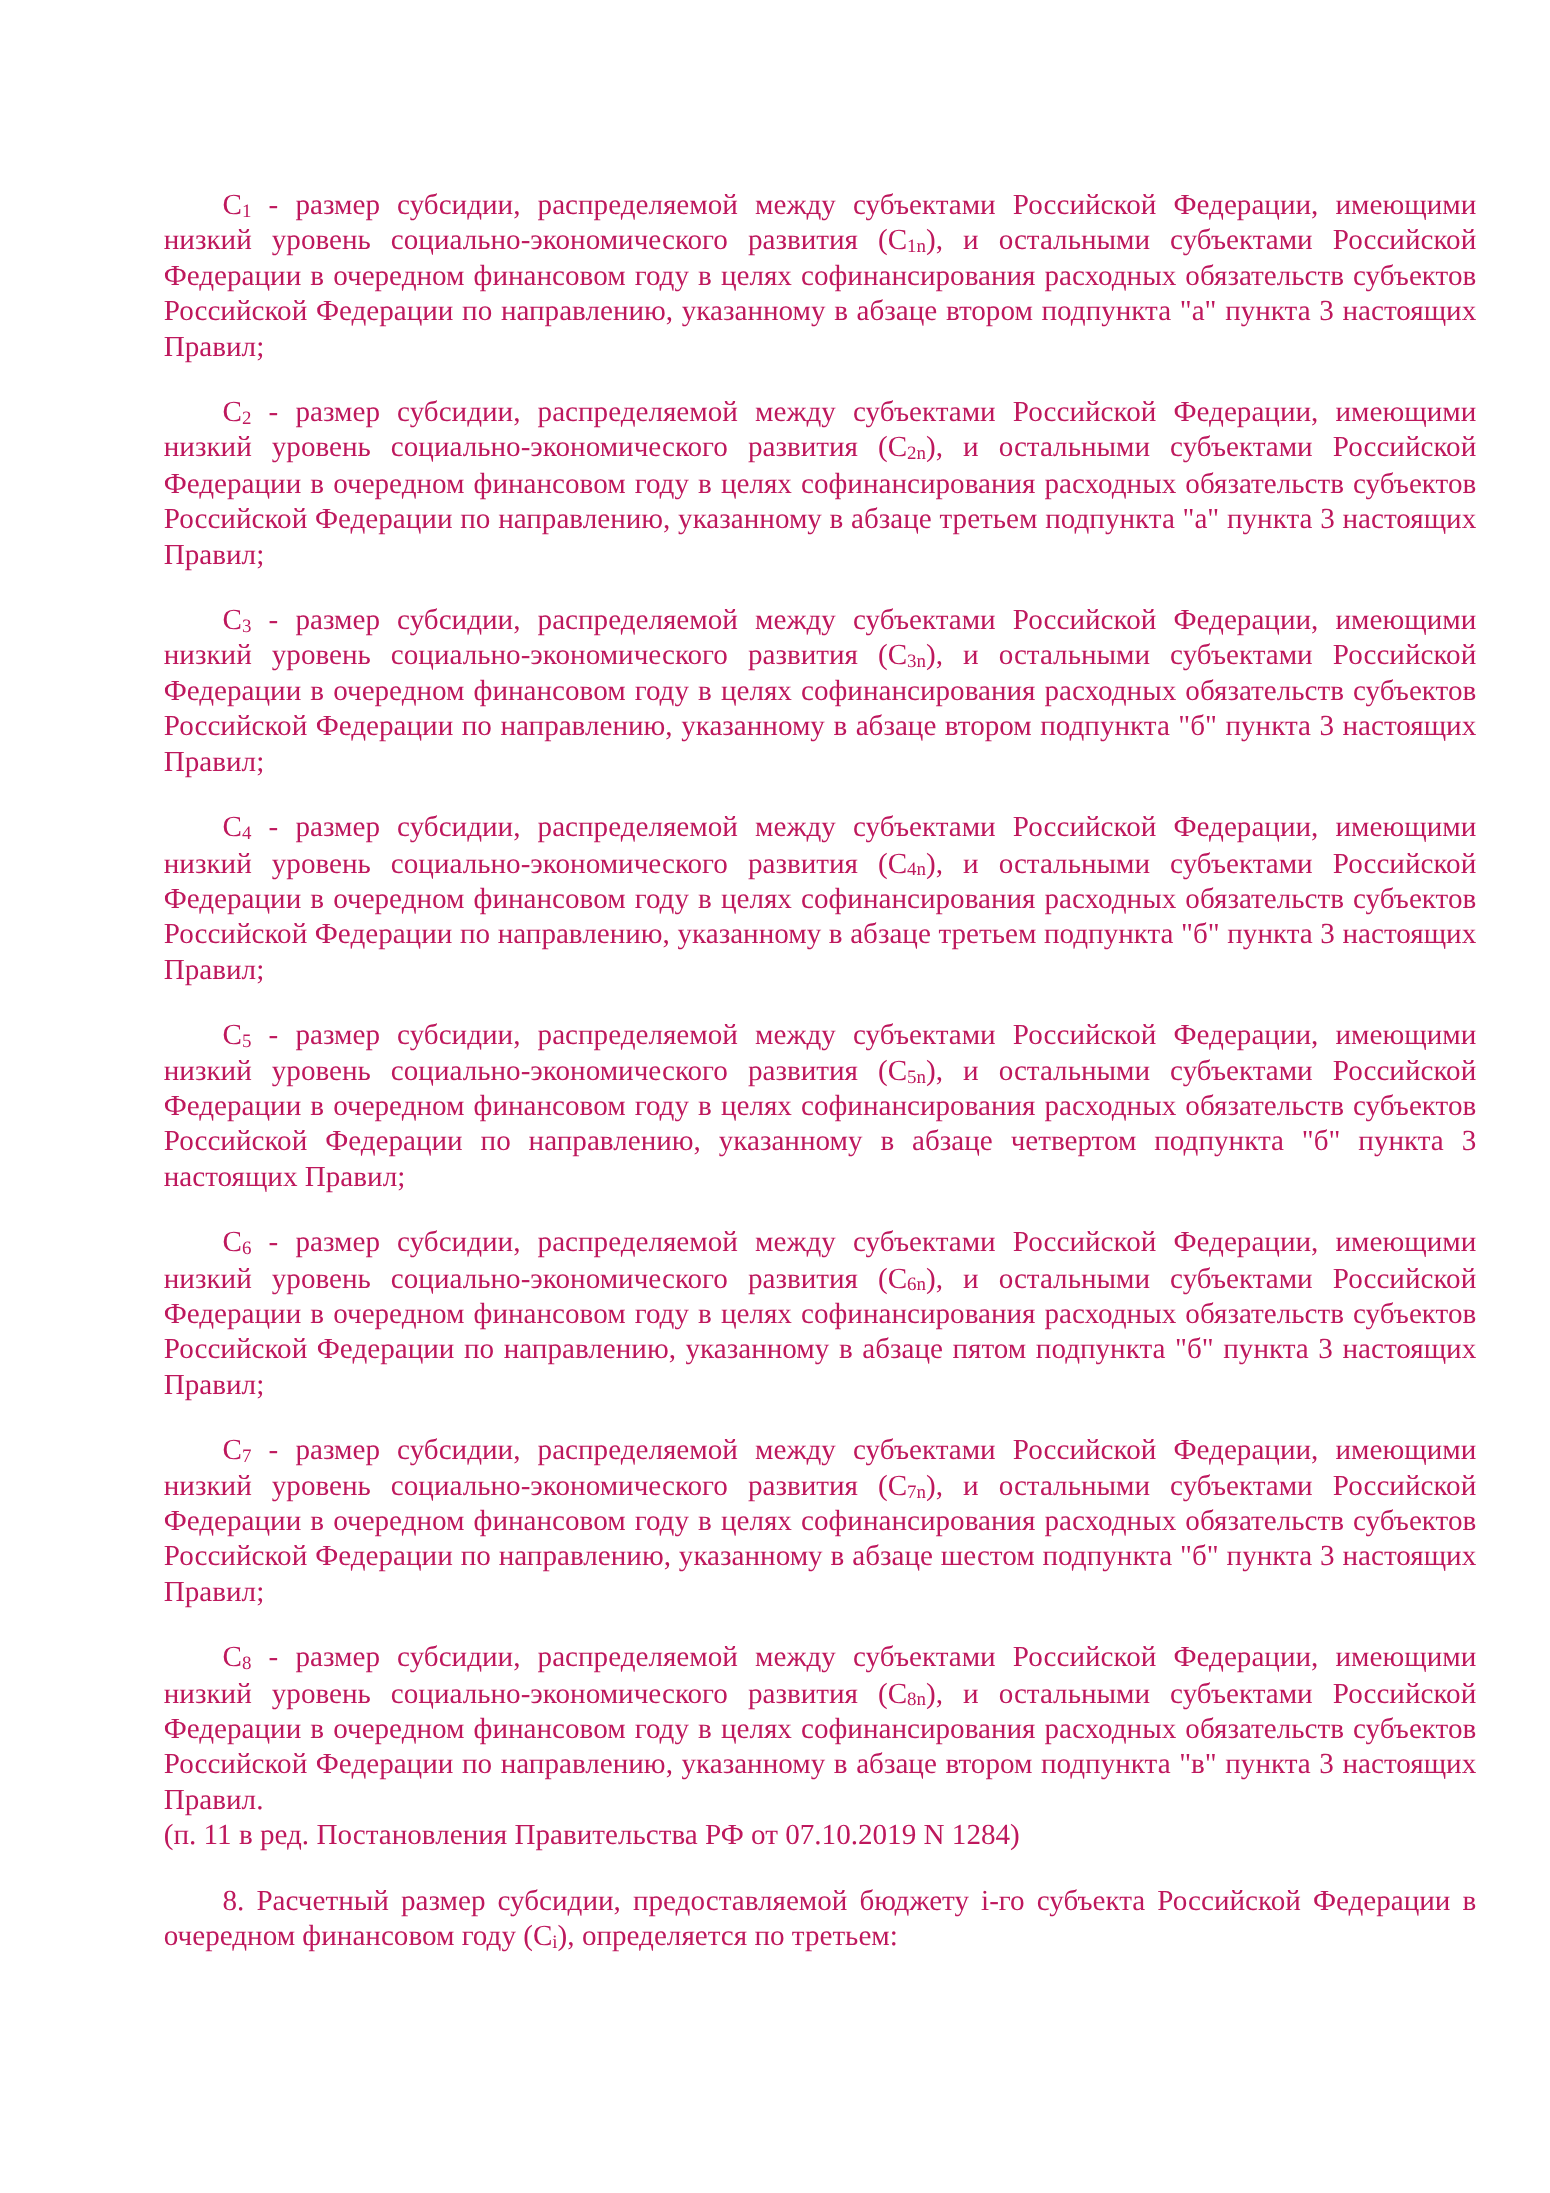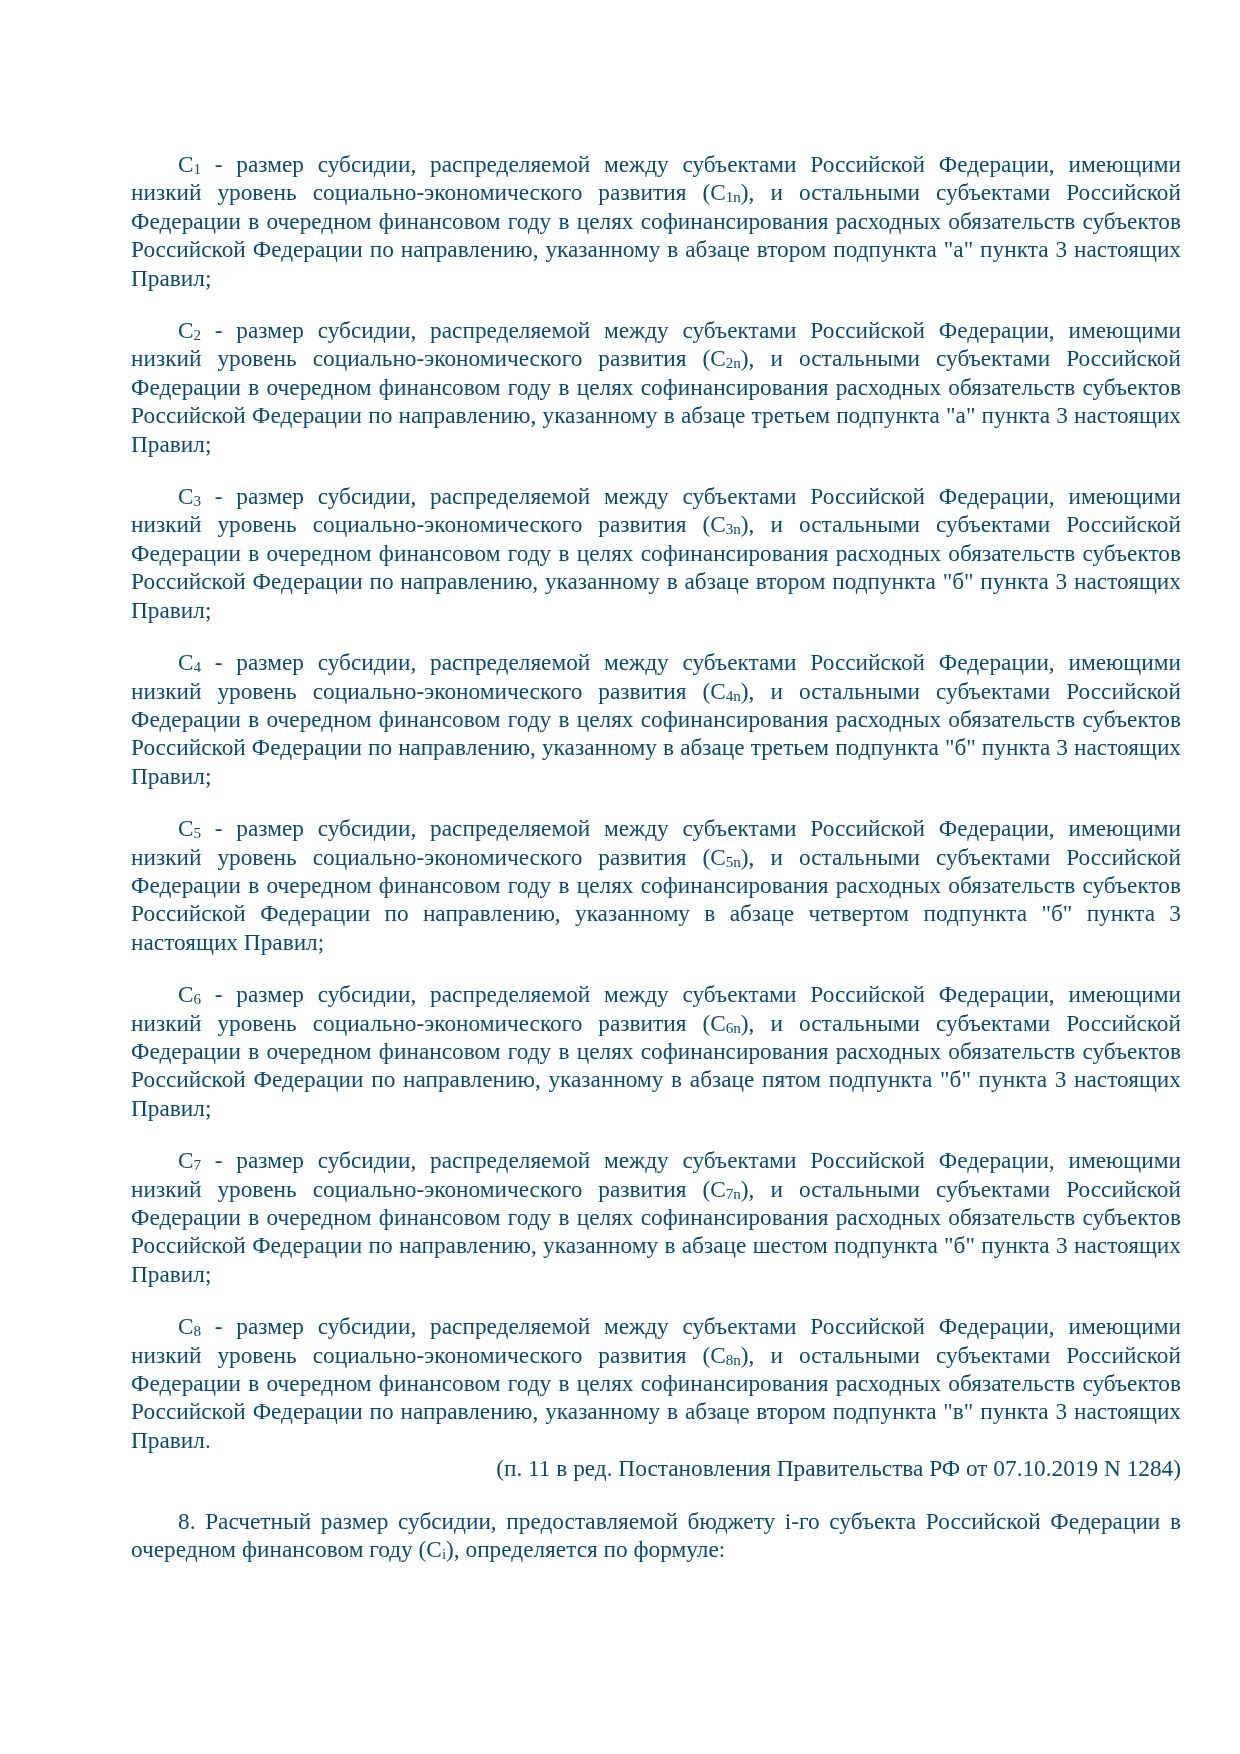--- a/index.html
+++ b/index.html
@@ -1,33 +1,33 @@
 <!DOCTYPE html>
 <html><head>
 <meta charset="utf-8">
 <style>
   html, body { margin: 0; padding: 0; background: #ffffff; }
   body { width: 1240px; height: 1754px; position: relative; overflow: hidden; }
   .page {
     position: absolute; left: 131px; top: 150px; width: 1050px;
     font-family: "Liberation Serif", serif; font-size: 23.3px; line-height: 28.4px;
-    color: #0c4a6e; text-align: justify;
+    color: #be185d; text-align: justify;
   }
   .para { text-indent: 47px; margin: 0 0 24px 0; }
   .para.last { margin-bottom: 0; }
-  .note { margin: 0 0 24px 0; text-indent: 0; text-align: right; }
+  .note { margin: 0 0 24px 0; text-indent: 0; text-align: left; }
   sub { font-size: 65%; vertical-align: -0.15em; line-height: 0; }
 </style>
 </head>
 <body>
 
 <div class="page">
   <p class="para"><span>C</span><sub>1</sub><span> - размер субсидии, распределяемой между субъектами Российской Федерации, имеющими низкий уровень социально-экономического развития (C</span><sub>1n</sub><span>), и остальными субъектами Российской Федерации в очередном финансовом году в целях софинансирования расходных обязательств субъектов Российской Федерации по направлению, указанному в абзаце втором подпункта "а" пункта 3 настоящих Правил;</span></p>
   <p class="para"><span>C</span><sub>2</sub><span> - размер субсидии, распределяемой между субъектами Российской Федерации, имеющими низкий уровень социально-экономического развития (C</span><sub>2n</sub><span>), и остальными субъектами Российской Федерации в очередном финансовом году в целях софинансирования расходных обязательств субъектов Российской Федерации по направлению, указанному в абзаце третьем подпункта "а" пункта 3 настоящих Правил;</span></p>
   <p class="para"><span>C</span><sub>3</sub><span> - размер субсидии, распределяемой между субъектами Российской Федерации, имеющими низкий уровень социально-экономического развития (C</span><sub>3n</sub><span>), и остальными субъектами Российской Федерации в очередном финансовом году в целях софинансирования расходных обязательств субъектов Российской Федерации по направлению, указанному в абзаце втором подпункта "б" пункта 3 настоящих Правил;</span></p>
   <p class="para"><span>C</span><sub>4</sub><span> - размер субсидии, распределяемой между субъектами Российской Федерации, имеющими низкий уровень социально-экономического развития (C</span><sub>4n</sub><span>), и остальными субъектами Российской Федерации в очередном финансовом году в целях софинансирования расходных обязательств субъектов Российской Федерации по направлению, указанному в абзаце третьем подпункта "б" пункта 3 настоящих Правил;</span></p>
   <p class="para"><span>C</span><sub>5</sub><span> - размер субсидии, распределяемой между субъектами Российской Федерации, имеющими низкий уровень социально-экономического развития (C</span><sub>5n</sub><span>), и остальными субъектами Российской Федерации в очередном финансовом году в целях софинансирования расходных обязательств субъектов Российской Федерации по направлению, указанному в абзаце четвертом подпункта "б" пункта 3 настоящих Правил;</span></p>
   <p class="para"><span>C</span><sub>6</sub><span> - размер субсидии, распределяемой между субъектами Российской Федерации, имеющими низкий уровень социально-экономического развития (C</span><sub>6n</sub><span>), и остальными субъектами Российской Федерации в очередном финансовом году в целях софинансирования расходных обязательств субъектов Российской Федерации по направлению, указанному в абзаце пятом подпункта "б" пункта 3 настоящих Правил;</span></p>
   <p class="para"><span>C</span><sub>7</sub><span> - размер субсидии, распределяемой между субъектами Российской Федерации, имеющими низкий уровень социально-экономического развития (C</span><sub>7n</sub><span>), и остальными субъектами Российской Федерации в очередном финансовом году в целях софинансирования расходных обязательств субъектов Российской Федерации по направлению, указанному в абзаце шестом подпункта "б" пункта 3 настоящих Правил;</span></p>
   <p class="para last"><span>C</span><sub>8</sub><span> - размер субсидии, распределяемой между субъектами Российской Федерации, имеющими низкий уровень социально-экономического развития (C</span><sub>8n</sub><span>), и остальными субъектами Российской Федерации в очередном финансовом году в целях софинансирования расходных обязательств субъектов Российской Федерации по направлению, указанному в абзаце втором подпункта "в" пункта 3 настоящих Правил.</span></p>
   <p class="note">(п. 11 в ред. Постановления Правительства РФ от 07.10.2019 N 1284)</p>
-  <p class="para"><span>8. Расчетный размер субсидии, предоставляемой бюджету i-го субъекта Российской Федерации в очередном финансовом году (C</span><sub>i</sub><span>), определяется по формуле:</span></p>
+  <p class="para"><span>8. Расчетный размер субсидии, предоставляемой бюджету i-го субъекта Российской Федерации в очередном финансовом году (C</span><sub>i</sub><span>), определяется по третьем:</span></p>
 </div>
 
 </body></html>

